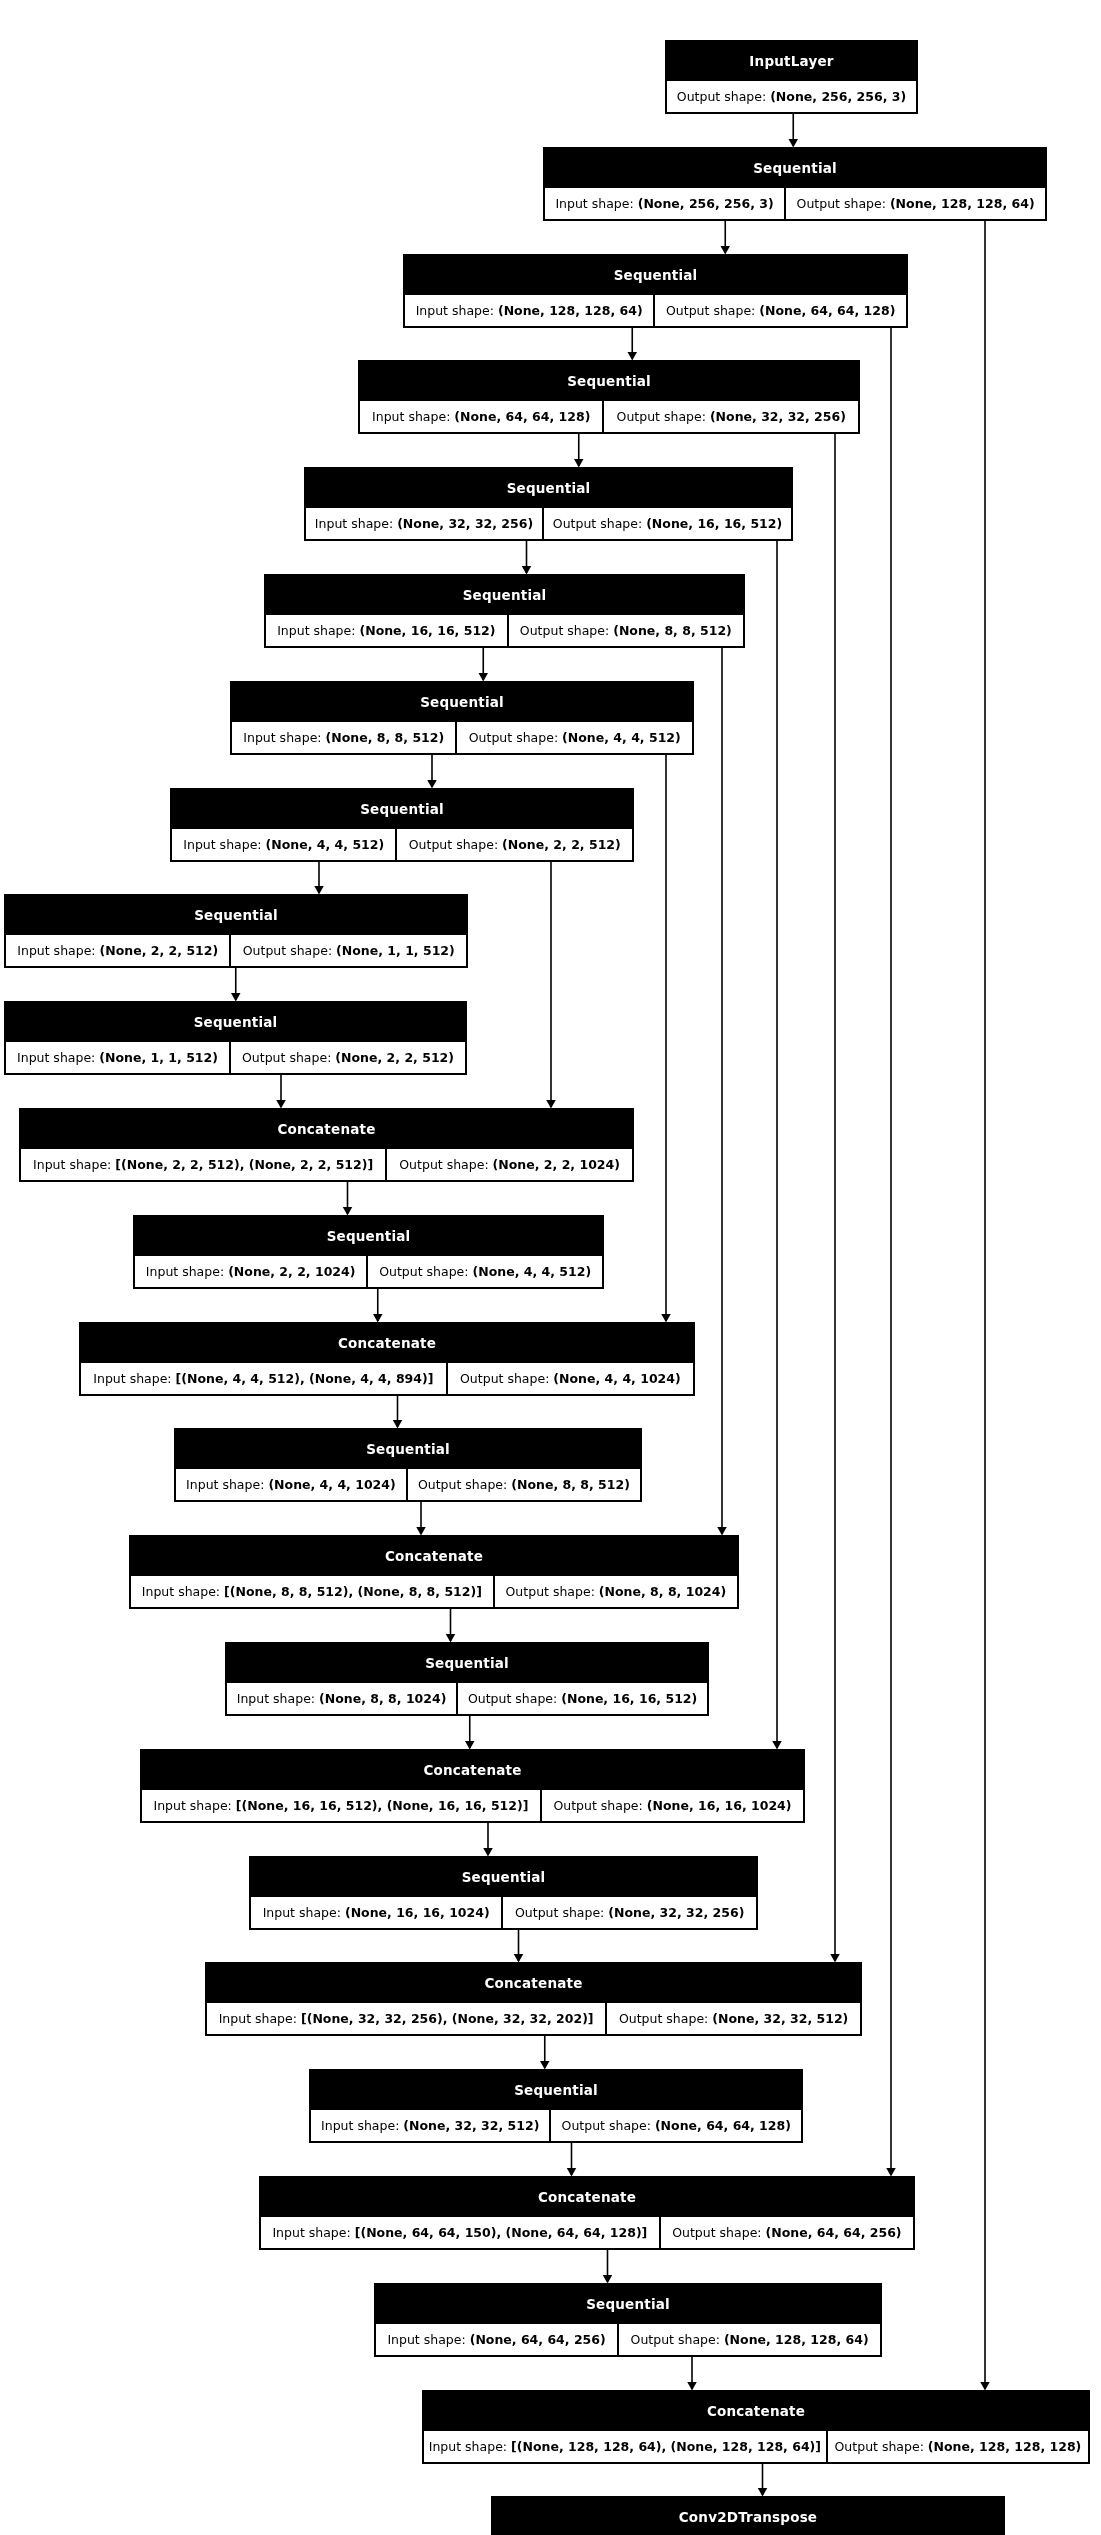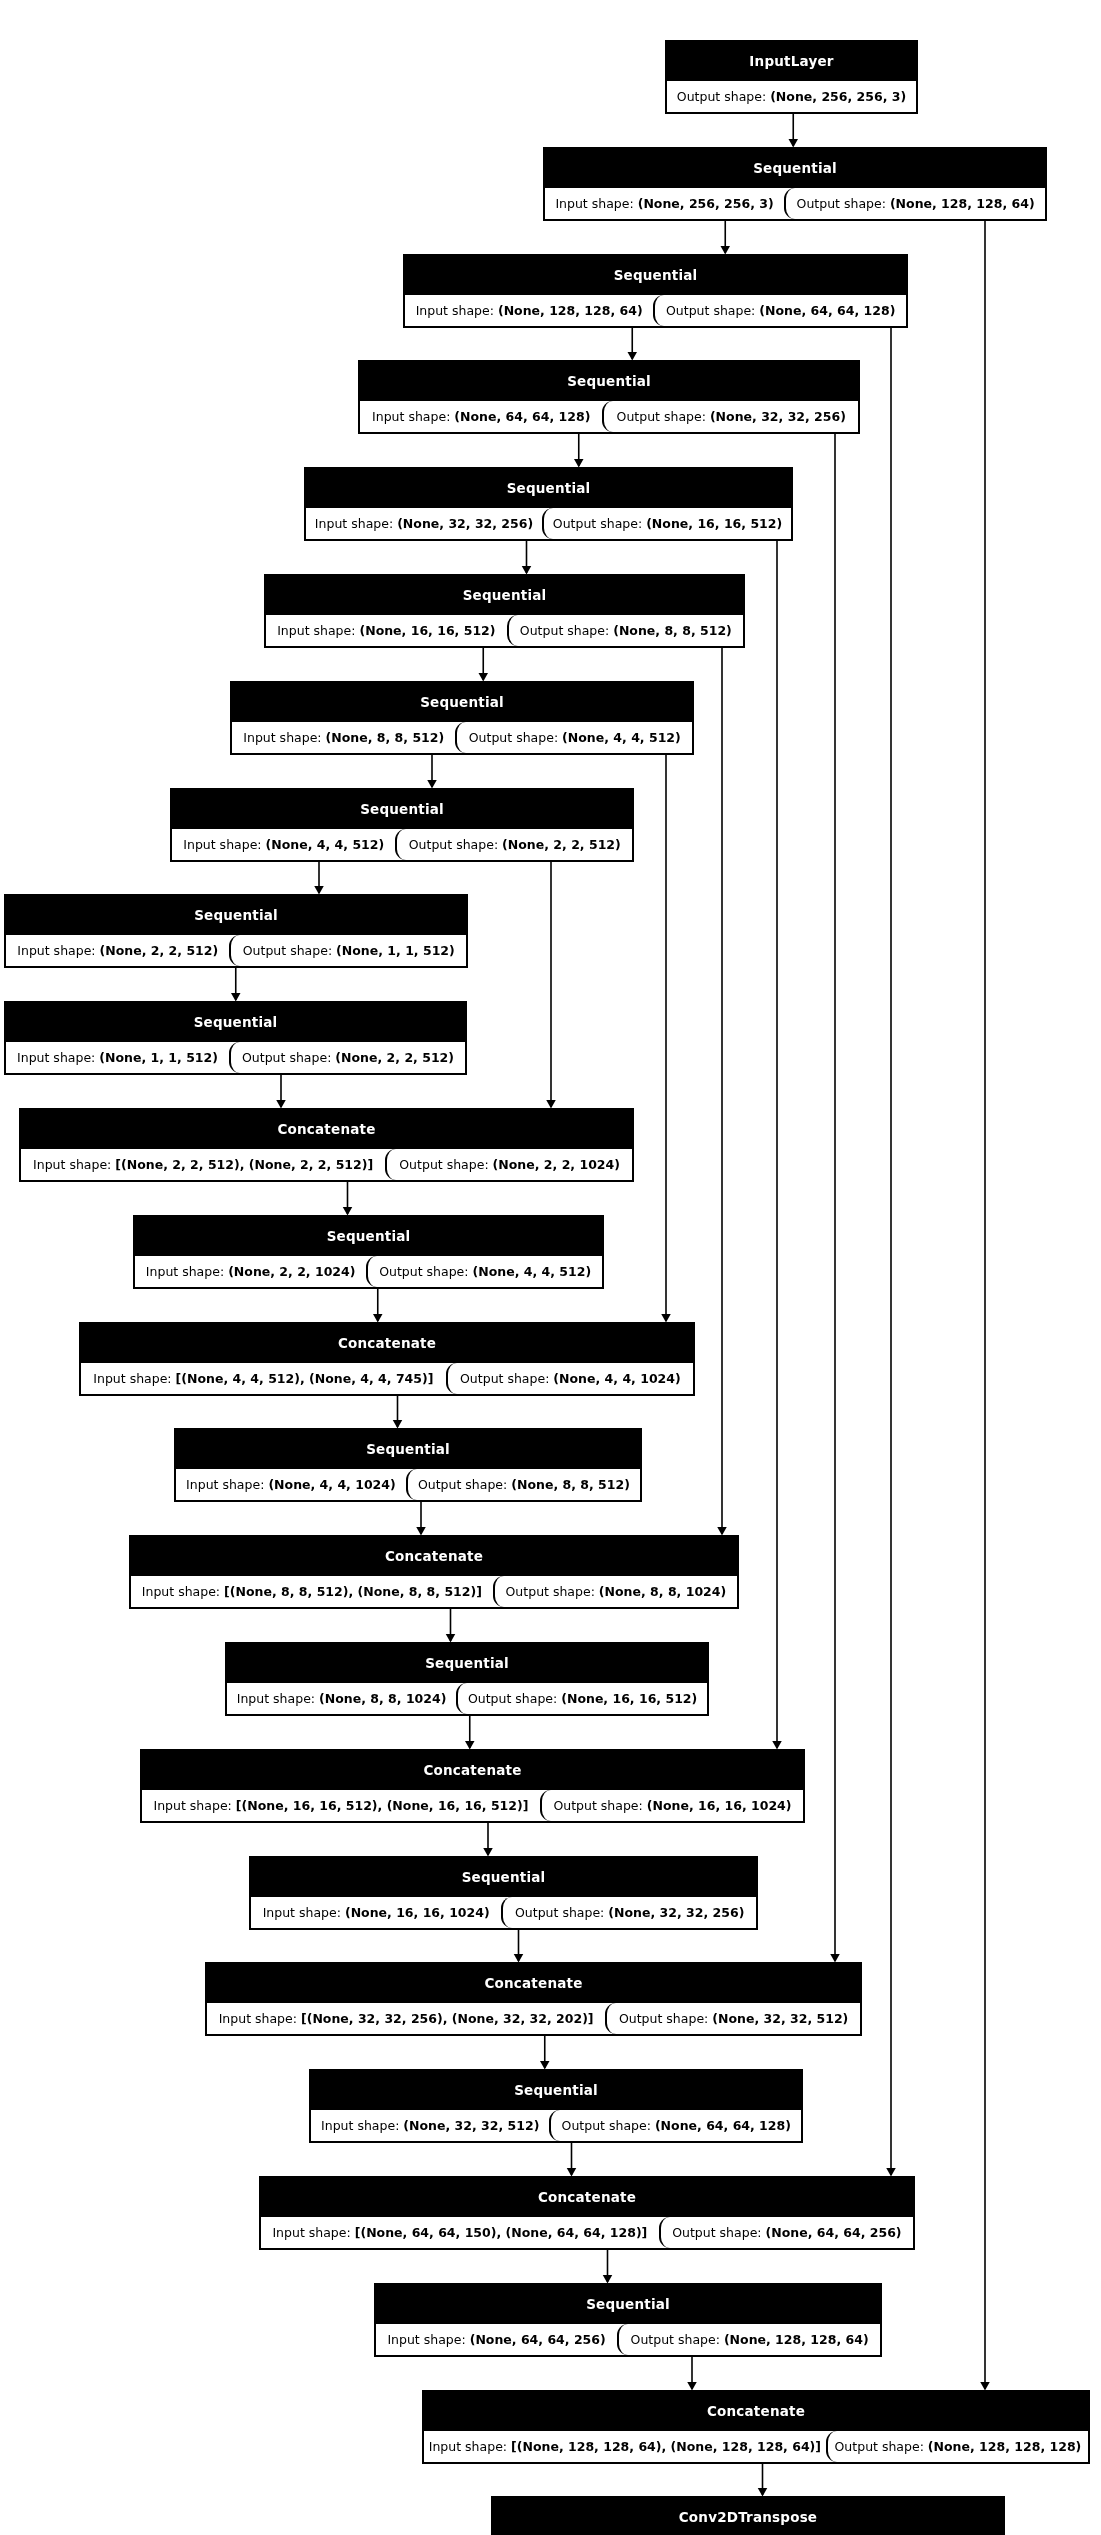--- a/index.html
+++ b/index.html
@@ -5,21 +5,21 @@
   html,body{margin:0;padding:0;background:#ffffff;}
   #page{position:relative;width:1101px;height:2535px;background:#ffffff;
         font-family:"DejaVu Sans","Liberation Sans",sans-serif;overflow:hidden;margin-top:37px;}
   #edges{position:absolute;left:0;top:0;width:1101px;height:2535px;}
   .node{position:absolute;box-sizing:border-box;border:2px solid #000;background:#fff;
         display:flex;flex-direction:column;}
   .hdr{height:39px;background:#000;color:#fff;display:flex;align-items:center;
        justify-content:center;font-weight:bold;font-size:13.5px;letter-spacing:.2px;}
   .rowcells{display:flex;flex:1;border-top:2px solid #000;background:#fff;}
   .cell{flex:1 1 auto;display:flex;align-items:center;justify-content:center;
-        white-space:nowrap;font-size:12.5px;color:#000;padding:0 10px;overflow:hidden;border-radius:11px;}
+        white-space:nowrap;font-size:12.5px;color:#000;padding:0 10px;overflow:hidden;}
   .cell + .cell{border-left:2px solid #000;}
   .shape{font-weight:bold;margin-left:4px;}
 </style>
 </head>
 <body>
 
 <div id="page">
   <svg id="edges" xmlns="http://www.w3.org/2000/svg">
     <defs>
       <marker id="arrow" markerWidth="9" markerHeight="11" refX="7.5" refY="5" orient="auto" markerUnits="userSpaceOnUse">
@@ -210,21 +210,21 @@
             <span>Output shape:</span>
             <span class="shape">(None, 4, 4, 512)</span>
           </div>
         </div>
       </div>
       <div class="node" style="left: 79px; top: 1285px; width: 616px; height: 74px;">
         <div class="hdr" style="height: 37px;">Concatenate</div>
         <div class="rowcells">
           <div class="cell">
             <span>Input shape:</span>
-            <span class="shape">[(None, 4, 4, 512), (None, 4, 4, 745)]</span>
+            <span class="shape">[(None, 4, 4, 512), (None, 4, 4, 894)]</span>
           </div>
           <div class="cell">
             <span>Output shape:</span>
             <span class="shape">(None, 4, 4, 1024)</span>
           </div>
         </div>
       </div>
       <div class="node" style="left: 174px; top: 1391px; width: 468px; height: 74px;">
         <div class="hdr" style="height: 37px;">Sequential</div>
         <div class="rowcells">

